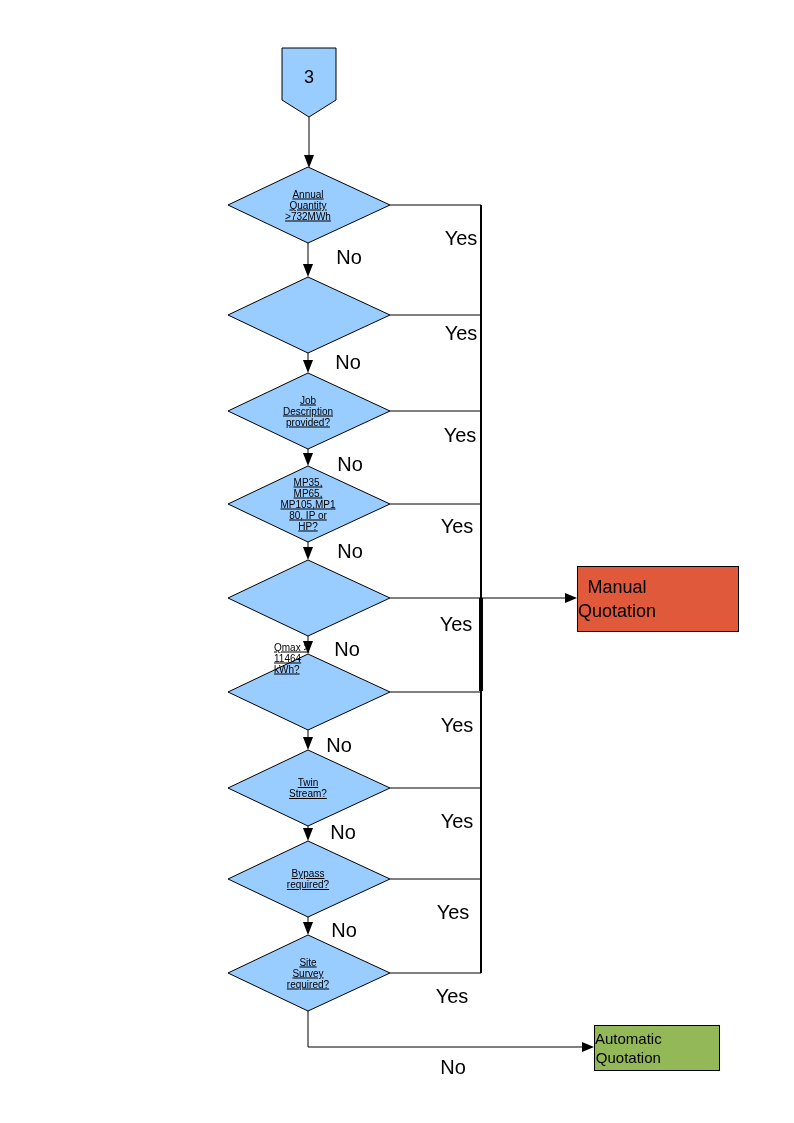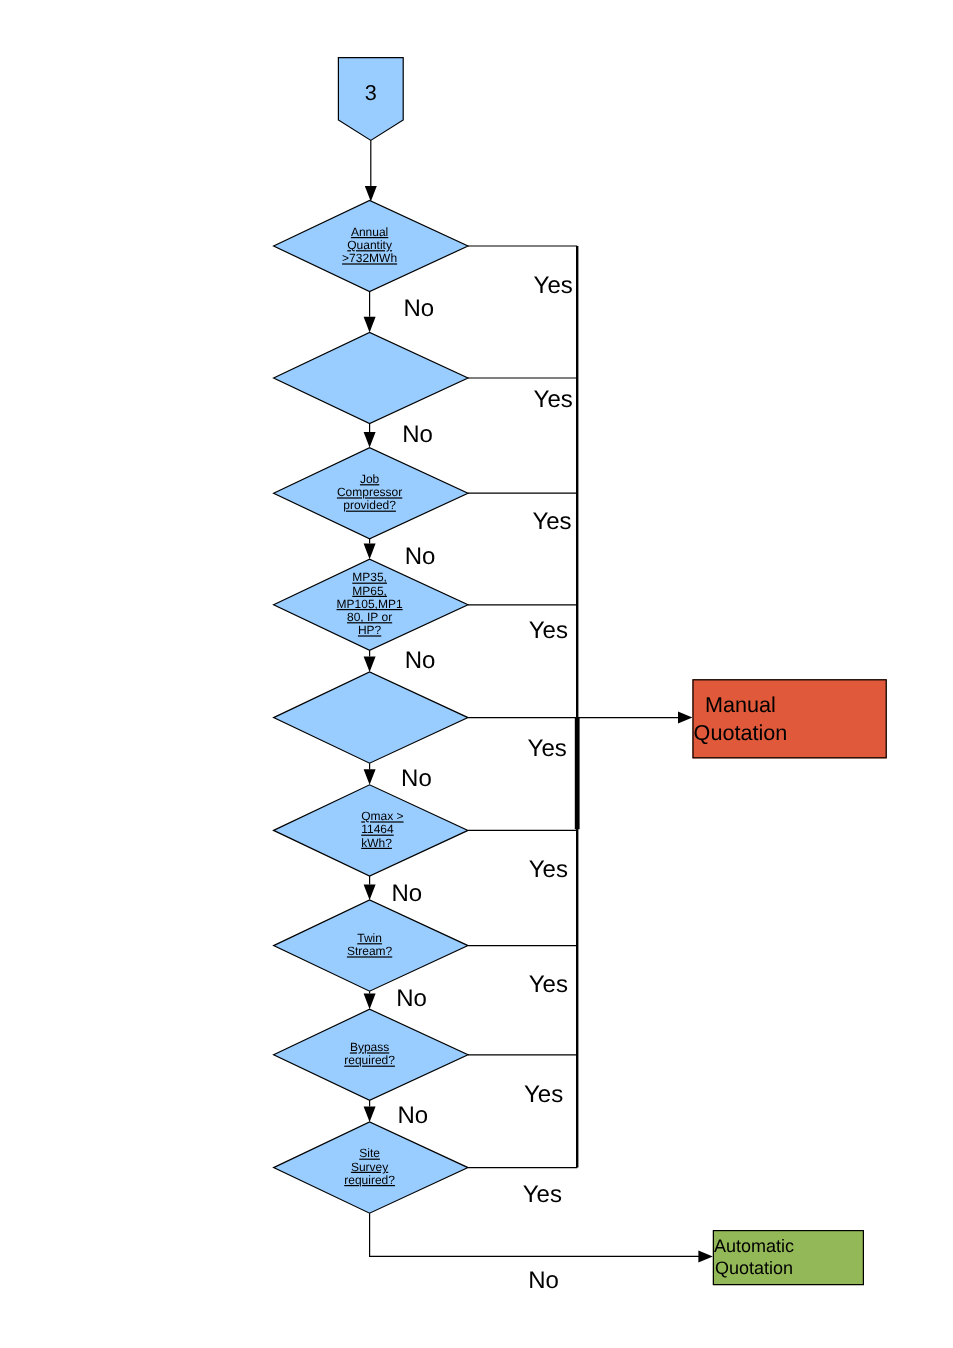--- a/index.html
+++ b/index.html
@@ -114,28 +114,28 @@
     <polyline class="flow-line" points="308,1011 308,1047 583,1047"></polyline>
     <polygon class="arrow-head" points="582,1042 582,1052 594,1047"></polygon>
   </svg>
 
   <div class="label conn-label" style="left:309px; top:78px;">3</div>
 
   <div class="label diamond-label" style="left:308px; top:205px;">Annual
 Quantity
 &gt;732MWh</div>
   <div class="label diamond-label" style="left:308px; top:411px;">Job
-Compressor
+Description
 provided?</div>
   <div class="label diamond-label" style="left:308px; top:504px;">MP35,
 MP65,
 MP105,MP1
 80, IP or
 HP?</div>
-  <div class="label diamond-label align-left" style="left:300px; top:692px;margin-left:27px;">Qmax &gt;
+  <div class="label diamond-label align-left" style="left:300px; top:658px;">Qmax &gt;
 11464
 kWh?</div>
   <div class="label diamond-label" style="left:308px; top:788px;">Twin
 Stream?</div>
   <div class="label diamond-label" style="left:308px; top:879px;">Bypass
 required?</div>
   <div class="label diamond-label" style="left:308px; top:973px;">Site
 Survey
 required?</div>
 

